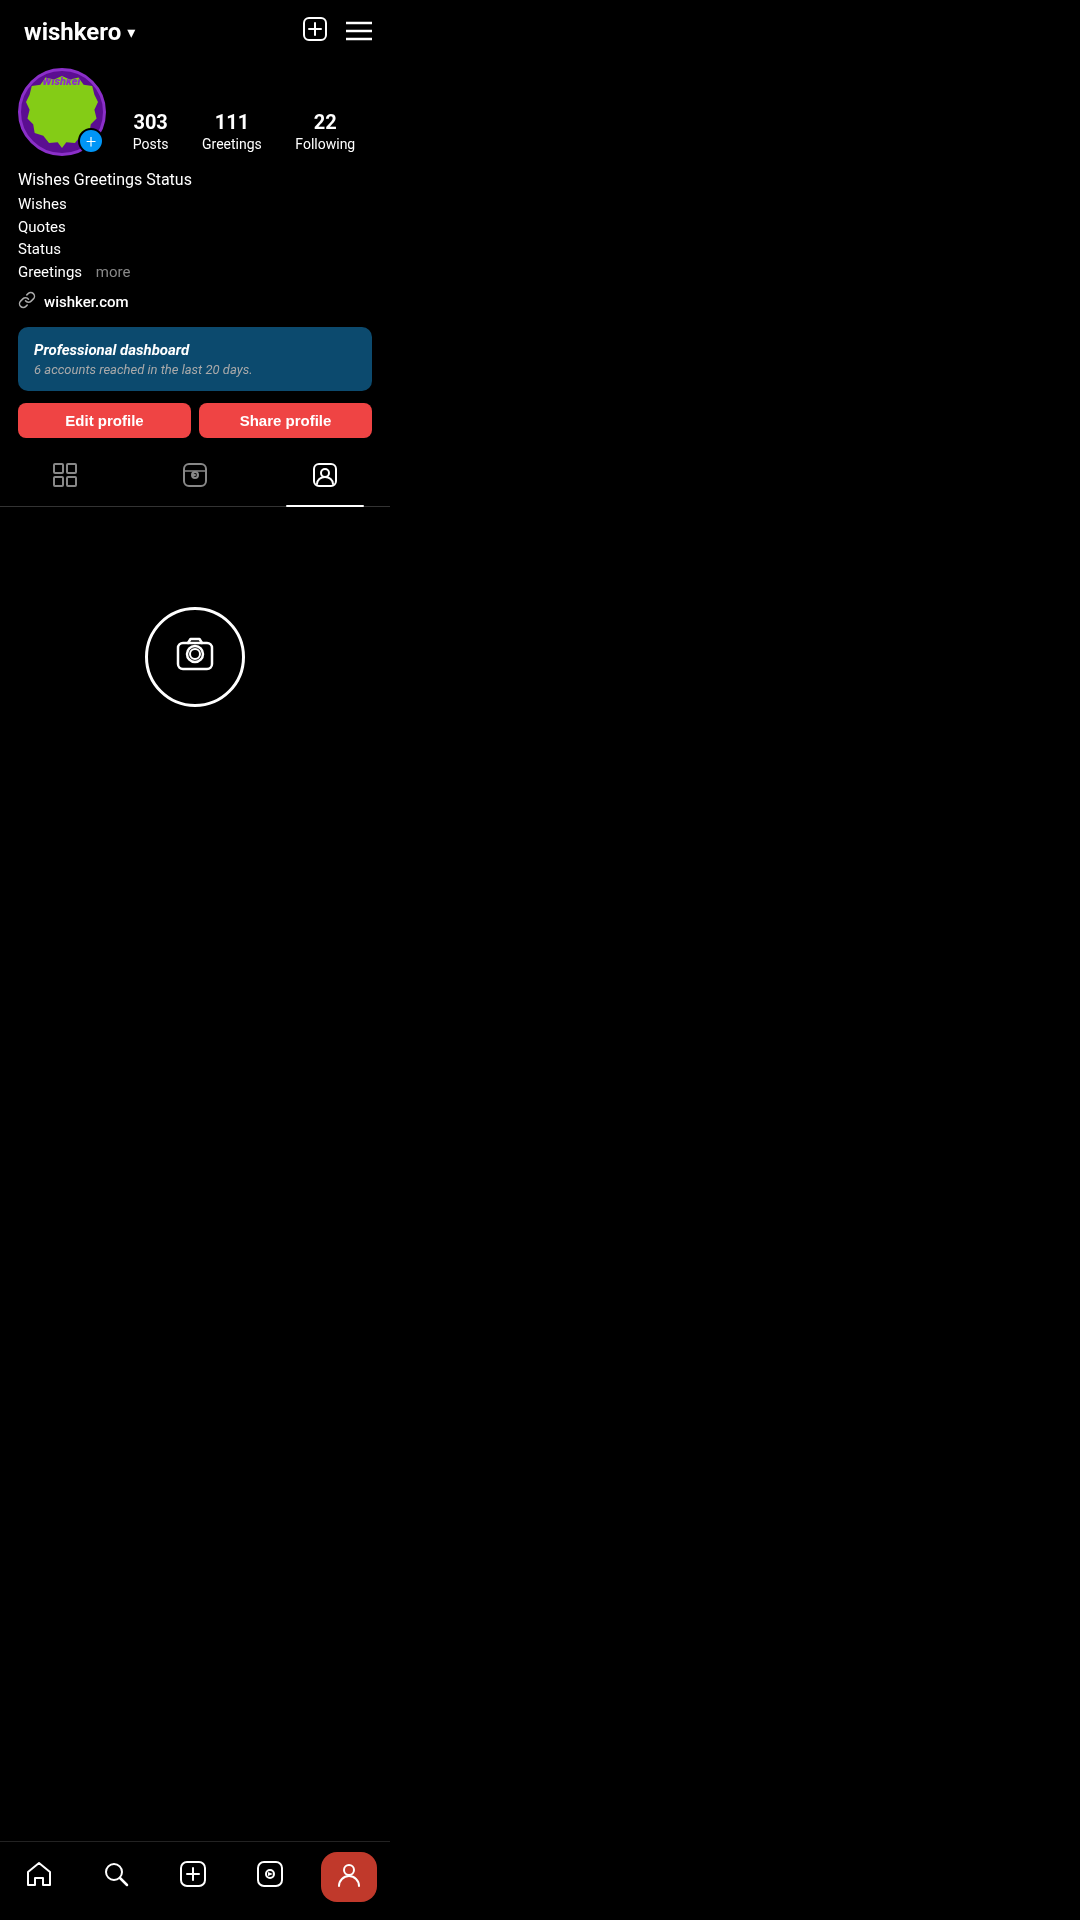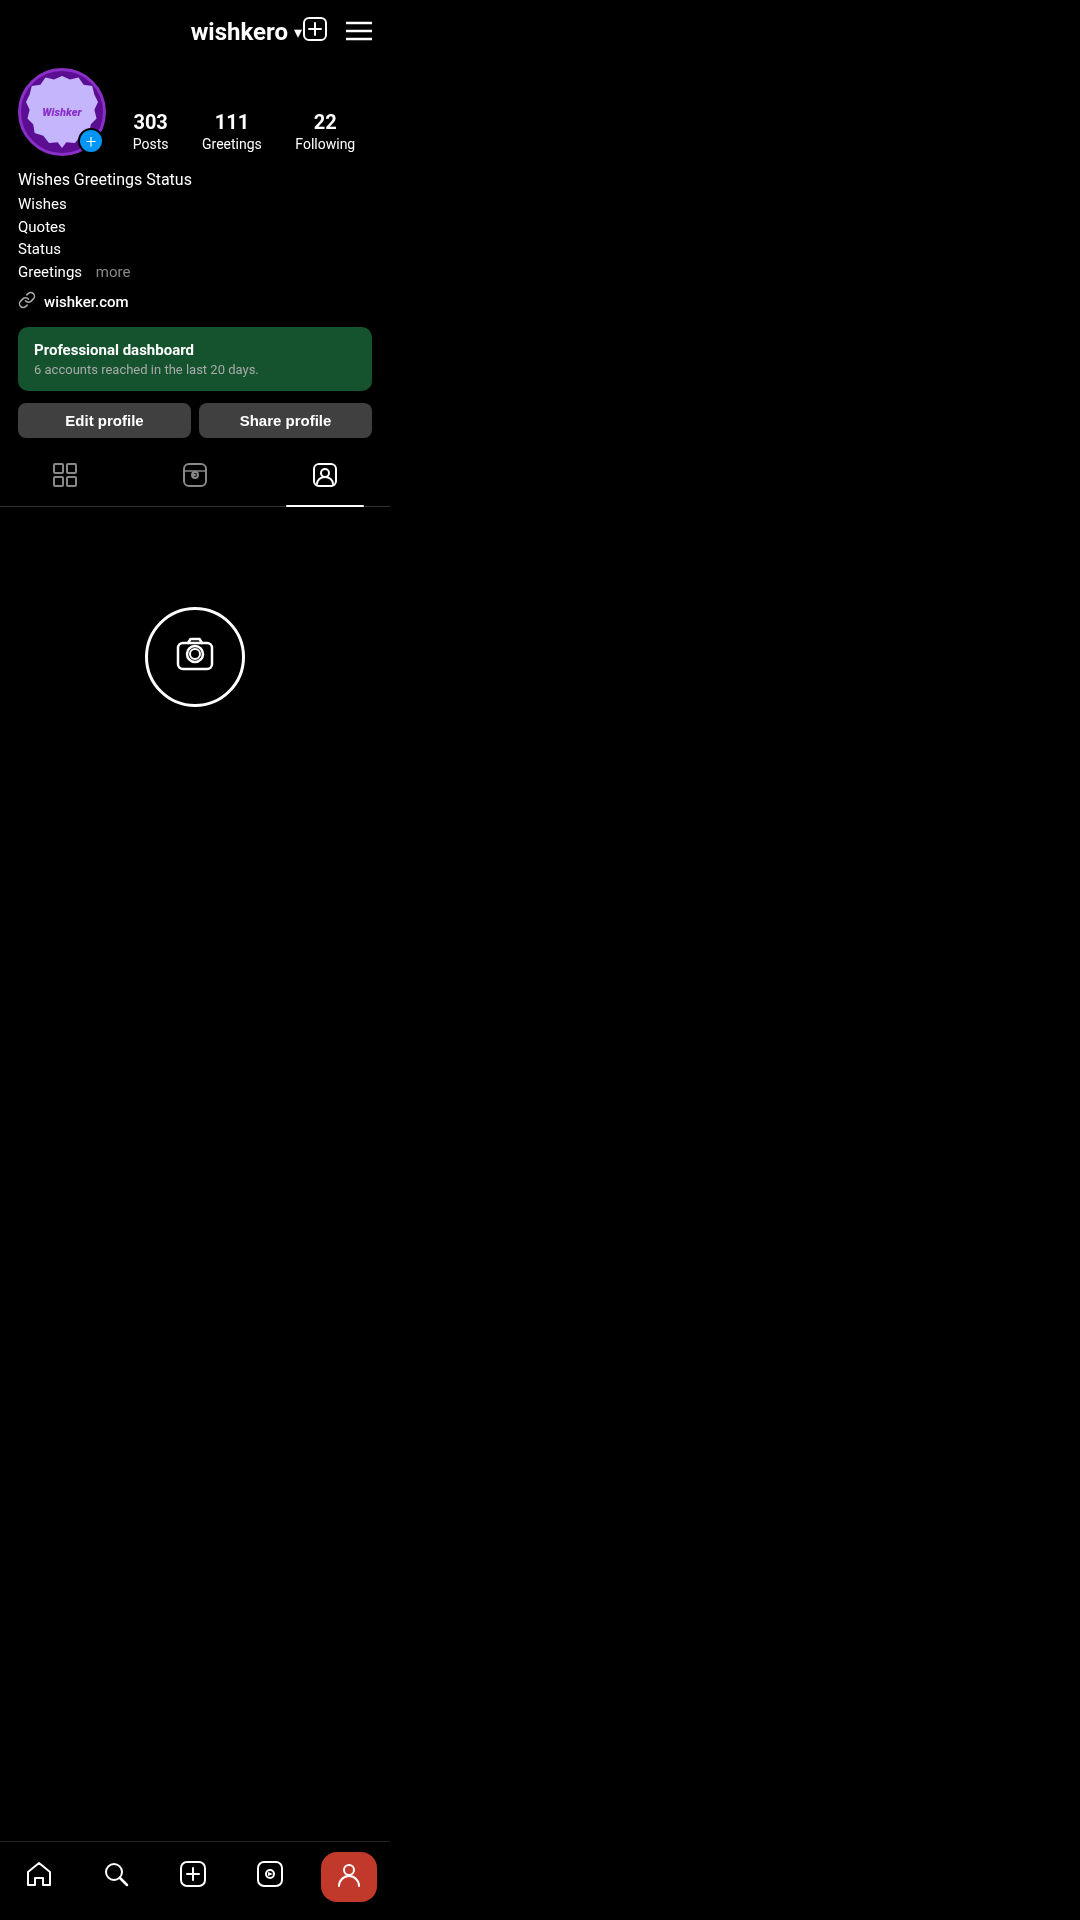--- a/index.html
+++ b/index.html
@@ -11,22 +11,22 @@
       width: 390px;
       min-height: 100vh;
       position: relative;
       overflow-x: hidden;
     }
 
     
     .header {
       display: flex;
       align-items: center;
-      justify-content: flex-end;
-      padding: 16px 18px 10px 18px;
+      justify-content: space-between;
+      padding: 16px 18px 10px 24px;
     }
     .header-left {
       display: flex;
       align-items: center;
       gap: 6px;
     }
     .header-title {
       font-size: 24px;
       font-weight: 700;
       color: #fff;
@@ -70,24 +70,24 @@
       background: #5B0E91;
       display: flex;
       align-items: center;
       justify-content: center;
       overflow: hidden;
     }
     
     .wishker-logo {
       width: 72px;
       height: 72px;
-      background: #c4b5fd;
+      background: #84cc16;
       clip-path: polygon(50% 0%, 61% 5%, 73% 2%, 80% 12%, 92% 14%, 95% 26%, 100% 36%, 95% 47%, 98% 59%, 90% 67%, 88% 79%, 76% 83%, 68% 93%, 56% 92%, 50% 100%, 44% 92%, 32% 93%, 24% 83%, 12% 79%, 10% 67%, 2% 59%, 5% 47%, 0% 36%, 5% 26%, 8% 14%, 20% 12%, 27% 2%, 39% 5%);
       display: flex;
-      align-items: center;
+      align-items: flex-start;
       justify-content: center;
       position: relative;
     }
     .wishker-text {
       font-size: 11px;
       font-weight: 900;
       color: #8B2FC9;
       font-style: italic;
       text-align: center;
       line-height: 1;
@@ -165,46 +165,47 @@
       color: #fff;
       font-weight: 500;
     }
     .link-icon {
       font-size: 18px;
       color: #aaa;
     }
 
     
     .pro-dashboard {
-      background: #14532d;
+      background: #0c4a6e;
       border-radius: 10px;
       padding: 14px 16px;
       margin: 14px 0 12px 0;
       cursor: pointer;
+      font-style: italic;
     }
     .pro-dashboard-title {
       font-size: 15px;
       font-weight: 700;
       color: #fff;
     }
     .pro-dashboard-sub {
       font-size: 13px;
       color: #aaa;
       margin-top: 3px;
     }
 
     
     .action-buttons {
       display: flex;
       gap: 8px;
       margin-bottom: 12px;
     }
     .action-btn {
       flex: 1;
-      background: #404040;
+      background: #ef4444;
       border: none;
       border-radius: 8px;
       color: #fff;
       font-size: 15px;
       font-weight: 600;
       padding: 9px 0;
       cursor: pointer;
       text-align: center;
     }
 

